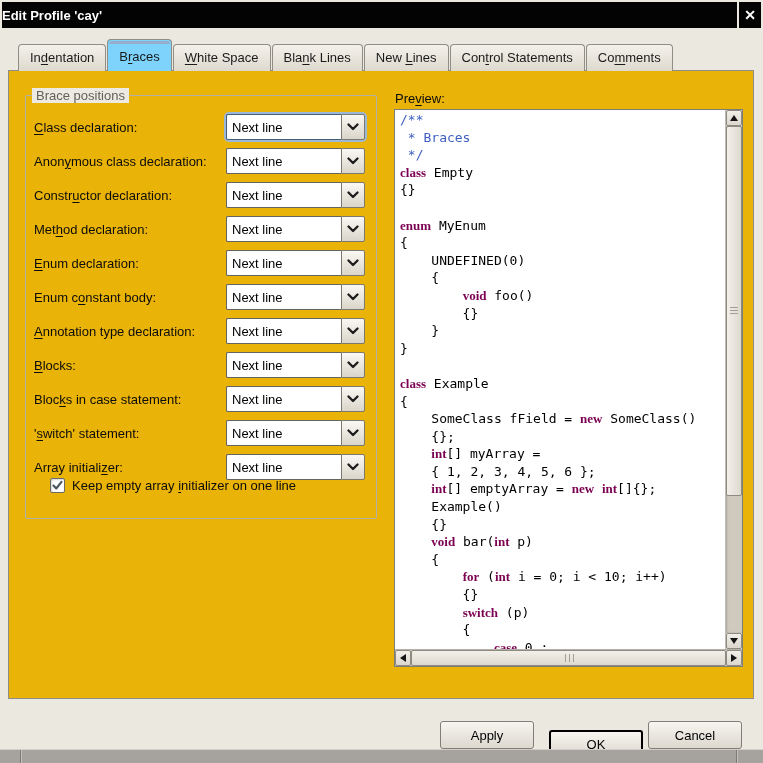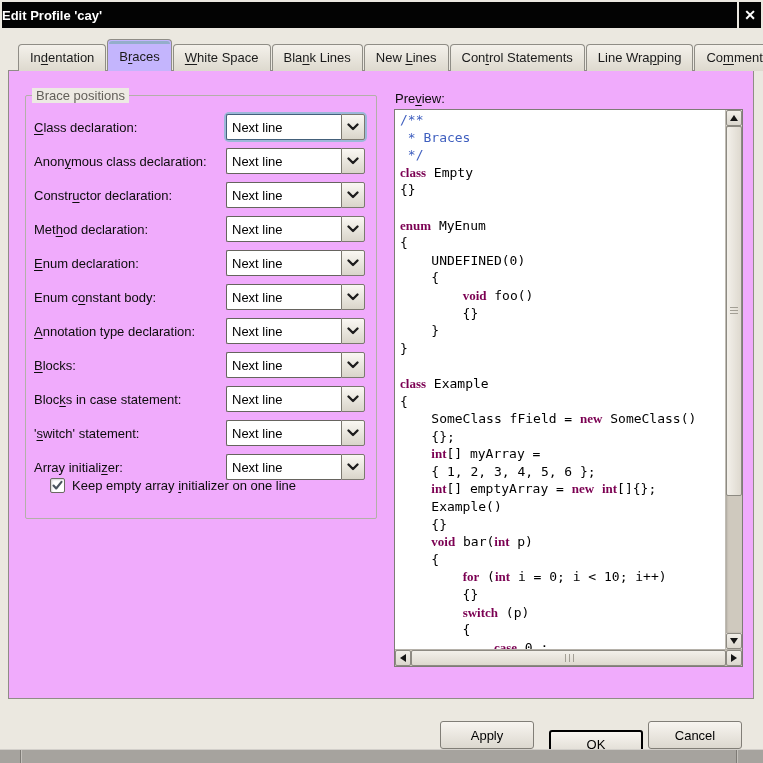--- a/index.html
+++ b/index.html
@@ -33,31 +33,31 @@
   .tab {
     height:27px; line-height:25px; padding:0 11px;
     background:linear-gradient(#f4f1eb,#ddd9ce);
     border:1px solid #8f8d86; border-bottom:none;
     border-radius:4px 4px 0 0; margin-right:1px;
     font-size:13px; color:#1a1a1a; position:relative; white-space:nowrap;
     cursor:default;
   }
   .tab.selected {
     height:32px; line-height:33px;
-    background:#c4b5fd; z-index:4;
+    background:#7dd3fc; z-index:4;
   }
   .tab.selected::before {
     content:""; position:absolute; left:1px; right:1px; top:1px; height:3px;
     background:var(--accent,#94aecb); border-radius:3px 3px 0 0;
   }
 
   
   .panel {
     position:absolute; left:8px; top:70px; width:746px; height:629px;
-    border:1px solid #8f8d86; background:#f0abfc;
+    border:1px solid #8f8d86; background:#eab308;
   }
 
   
   .group {
     position:absolute; left:16px; top:24px; width:352px; height:424px;
     border:1px solid #b3b0a8; border-radius:2px;
   }
   .group-title {
     position:absolute; top:-8px; left:6px; background:#edeae3;
     padding:0 4px; font-size:13px; color:#63605a;
@@ -171,21 +171,20 @@
   <span>✕</span>
 </div>
 
 <div class="tabs" id="tabs">
     <div class="tab">In<span class="mn">d</span>entation</div>
     <div class="tab selected">B<span class="mn">r</span>aces</div>
     <div class="tab"><span class="mn">W</span>hite Space</div>
     <div class="tab">Bla<span class="mn">n</span>k Lines</div>
     <div class="tab">New <span class="mn">L</span>ines</div>
     <div class="tab">Con<span class="mn">t</span>rol Statements</div>
-    <div class="tab">Line Wra<span class="mn">p</span>ping</div>
     <div class="tab">Co<span class="mn">m</span>ments</div>
   </div>
 
 <div class="panel">
 
   <div class="group">
     <div class="group-title">Brace positions</div>
     <div class="rows" id="rows">
         <div class="row">
           <span class="rowlabel"><span class="mn">C</span>lass declaration:</span>

